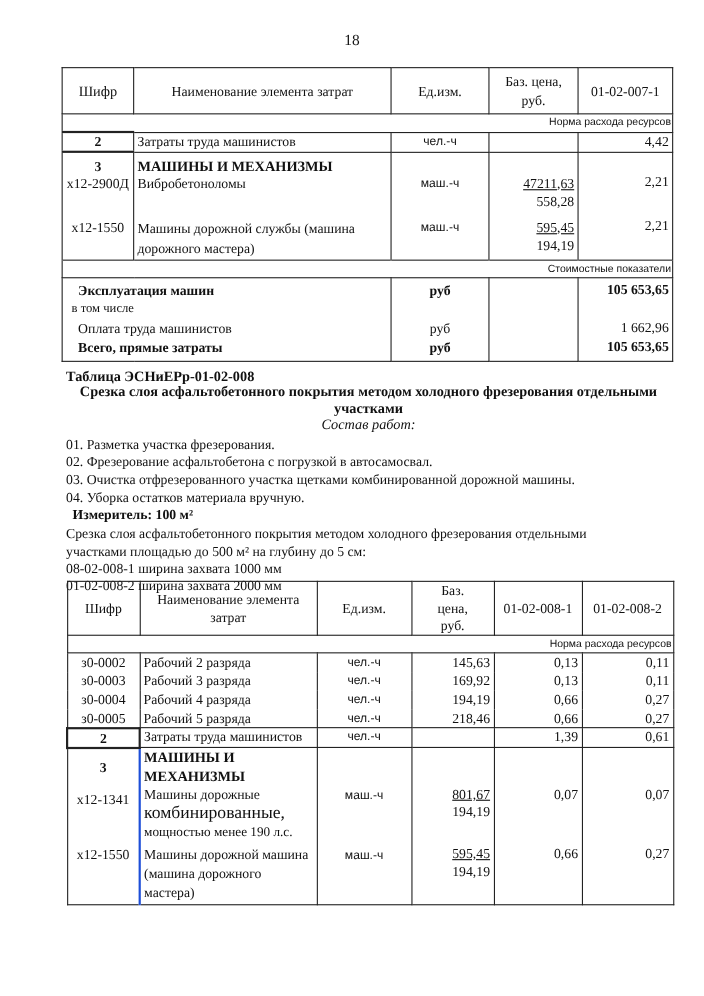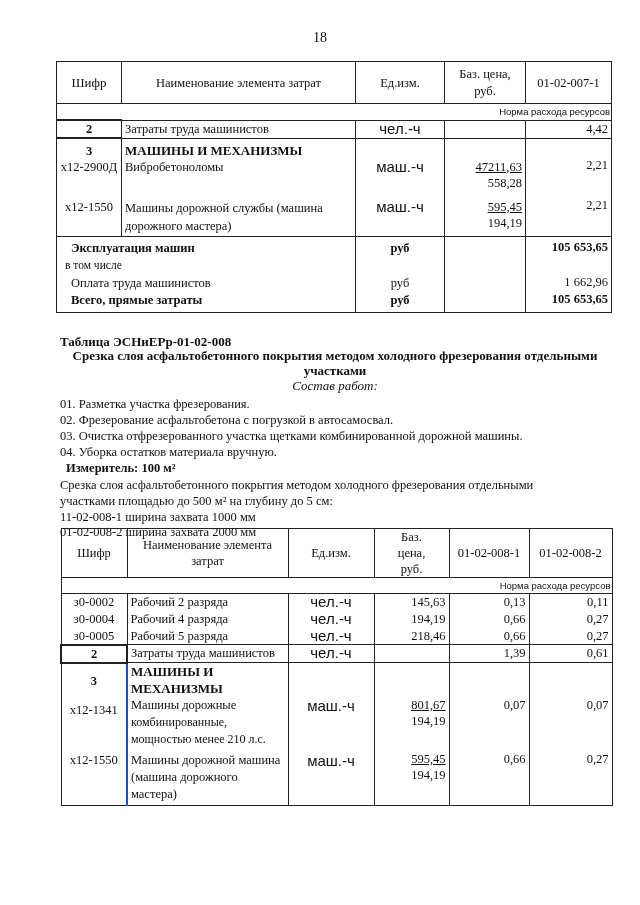--- a/index.html
+++ b/index.html
@@ -10,21 +10,21 @@
   table { border-collapse:collapse; position:absolute; table-layout:fixed; }
   td { border:1px solid #222; padding:0 3px; vertical-align:top; line-height:16px; font-size:12.5px; }
   .hdr td { vertical-align:middle; text-align:center; }
   .sans { font-family:"Liberation Sans", sans-serif; font-size:9.5px; text-align:right; padding:1px 1px; line-height:13px; }
   .c { text-align:center; }
   .r { text-align:right; }
   .b { font-weight:bold; }
   .u { text-decoration:underline; }
   .nob-t { border-top:none; }
   .nob-b { border-bottom:none; }
-  .unit { font-family:"Liberation Sans", sans-serif; font-size:15px; }
+  .unit { font-family:"Liberation Sans", sans-serif; font-size:11px; }
   .text-line { left:60px; font-size:12.5px; line-height:16px; white-space:nowrap; }
   .center-line { left:55px; width:560px; text-align:center; font-size:13px; line-height:16px; }
 </style>
 </head>
 <body>
 
 <div class="abs page-num">18</div>
 
 <table style="left:56px; top:61px; width:555px;">
   <colgroup>
@@ -74,20 +74,23 @@
       <div>558,28</div>
       <div class="u" style="margin-top:8px;">595,45</div>
       <div>194,19</div>
     </td>
     <td class="r nob-b">
       <div style="height:18px;"></div>
       <div>2,21</div>
       <div style="margin-top:24px;">2,21</div>
     </td>
   </tr>
+  <tr style="height:14px;">
+    <td colspan="5" class="sans">Стоимостные показатели</td>
+  </tr>
   <tr>
     <td colspan="2" style="padding:3px 0 2px 14px;line-height:17.5px;">
       <div class="b">Эксплуатация машин</div>
       <div style="font-size:11.5px;margin-left:-6px;">в том числе</div>
       <div>Оплата труда машинистов</div>
       <div class="b">Всего, прямые затраты</div>
     </td>
     <td class="c" style="padding-top:3px;line-height:17.5px;">
       <div class="b">руб</div>
       <div style="height:17.5px;"></div>
@@ -109,21 +112,21 @@
 <div class="abs center-line b" style="top:348px;">Срезка слоя асфальтобетонного покрытия методом холодного фрезерования отдельными</div>
 <div class="abs center-line b" style="top:363px;">участками</div>
 <div class="abs center-line" style="top:378px;font-style:italic;">Состав работ:</div>
 <div class="abs text-line" style="top:396px;">01. Разметка участка фрезерования.</div>
 <div class="abs text-line" style="top:412px;">02. Фрезерование асфальтобетона с погрузкой в автосамосвал.</div>
 <div class="abs text-line" style="top:428px;">03. Очистка отфрезерованного участка щетками комбинированной дорожной машины.</div>
 <div class="abs text-line" style="top:444px;">04. Уборка остатков материала вручную.</div>
 <div class="abs text-line b" style="top:460px;left:66px;">Измеритель: 100 м²</div>
 <div class="abs text-line" style="top:477px;">Срезка слоя асфальтобетонного покрытия методом холодного фрезерования отдельными</div>
 <div class="abs text-line" style="top:493px;">участками площадью до 500 м² на глубину до 5 см:</div>
-<div class="abs text-line" style="top:509px;">11-02-008-1 ширина захвата 1000 мм</div>
+<div class="abs text-line" style="top:509px;">08-02-008-1 ширина захвата 1000 мм</div>
 <div class="abs text-line" style="top:524px;">01-02-008-2 ширина захвата 2000 мм</div>
 
 <table style="left:60px; top:528px; width:551px;">
   <colgroup>
       <col style="width:66px">
       <col style="width:161px">
       <col style="width:86px">
       <col style="width:75px">
       <col style="width:80px">
       <col style="width:83px">
@@ -142,20 +145,28 @@
   </tr>
   <tr style="height:17px;">
     <td class="c" style="border-bottom:none;">з0-0002</td>
     <td style="border-bottom:none;margin-top:28px;">Рабочий 2 разряда</td>
     <td class="c unit" style="border-bottom:none;">чел.-ч</td>
     <td class="r" style="border-bottom:none;">145,63</td>
     <td class="r" style="border-bottom:none;">0,13</td>
     <td class="r" style="border-bottom:none;">0,11</td>
   </tr>
   <tr style="height:17px;">
+    <td class="c nob-t nob-b">з0-0003</td>
+    <td class="nob-t nob-b">Рабочий 3 разряда</td>
+    <td class="c unit nob-t nob-b">чел.-ч</td>
+    <td class="r nob-t nob-b">169,92</td>
+    <td class="r nob-t nob-b">0,13</td>
+    <td class="r nob-t nob-b">0,11</td>
+  </tr>
+  <tr style="height:17px;">
     <td class="c nob-t nob-b">з0-0004</td>
     <td class="nob-t nob-b">Рабочий 4 разряда</td>
     <td class="c unit nob-t nob-b">чел.-ч</td>
     <td class="r nob-t nob-b">194,19</td>
     <td class="r nob-t nob-b">0,66</td>
     <td class="r nob-t nob-b">0,27</td>
   </tr>
   <tr style="height:17px;">
     <td class="c nob-t">з0-0005</td>
     <td class="nob-t">Рабочий 5 разряда</td>
@@ -175,22 +186,22 @@
   <tr style="height:143px;">
     <td class="c" style="padding:0;">
       <div class="b" style="margin-top:9px;">3</div>
       <div style="margin-top:13px;">х12-1341</div>
       <div style="margin-top:34px;">х12-1550</div>
     </td>
     <td style="line-height:17px;border-left:2px solid #1d4ed8;">
       <div class="b" style="font-size:13px;">МАШИНЫ И</div>
       <div class="b" style="font-size:13px;">МЕХАНИЗМЫ</div>
       <div>Машины дорожные</div>
-      <div style="font-size:12px;">комбинированные,</div>
-      <div style="font-size:12px;">мощностью менее 210 л.с.</div>
+      <div style="font-size:16px;">комбинированные,</div>
+      <div style="font-size:12px;">мощностью менее 190 л.с.</div>
       <div style="margin-top:4px;white-space:nowrap;">Машины дорожной машина</div>
       <div>(машина дорожного</div>
       <div>мастера)</div>
     </td>
     <td class="c unit">
       <div style="height:35px;"></div>
       <div>маш.-ч</div>
       <div style="margin-top:39px;">маш.-ч</div>
     </td>
     <td class="r">

